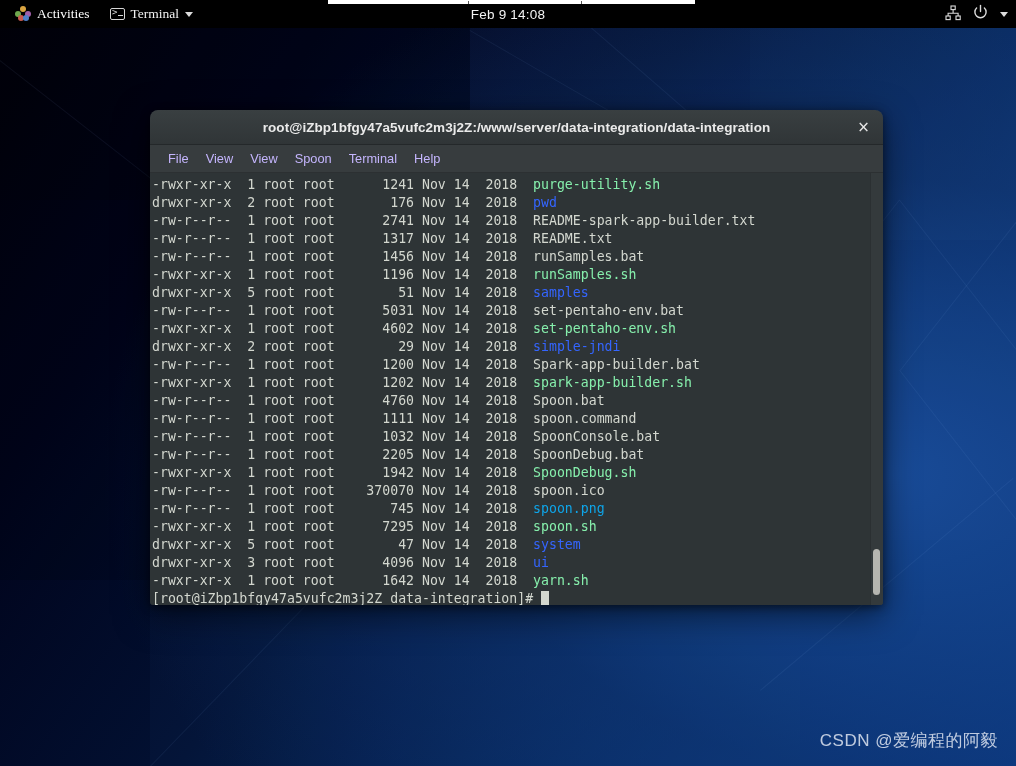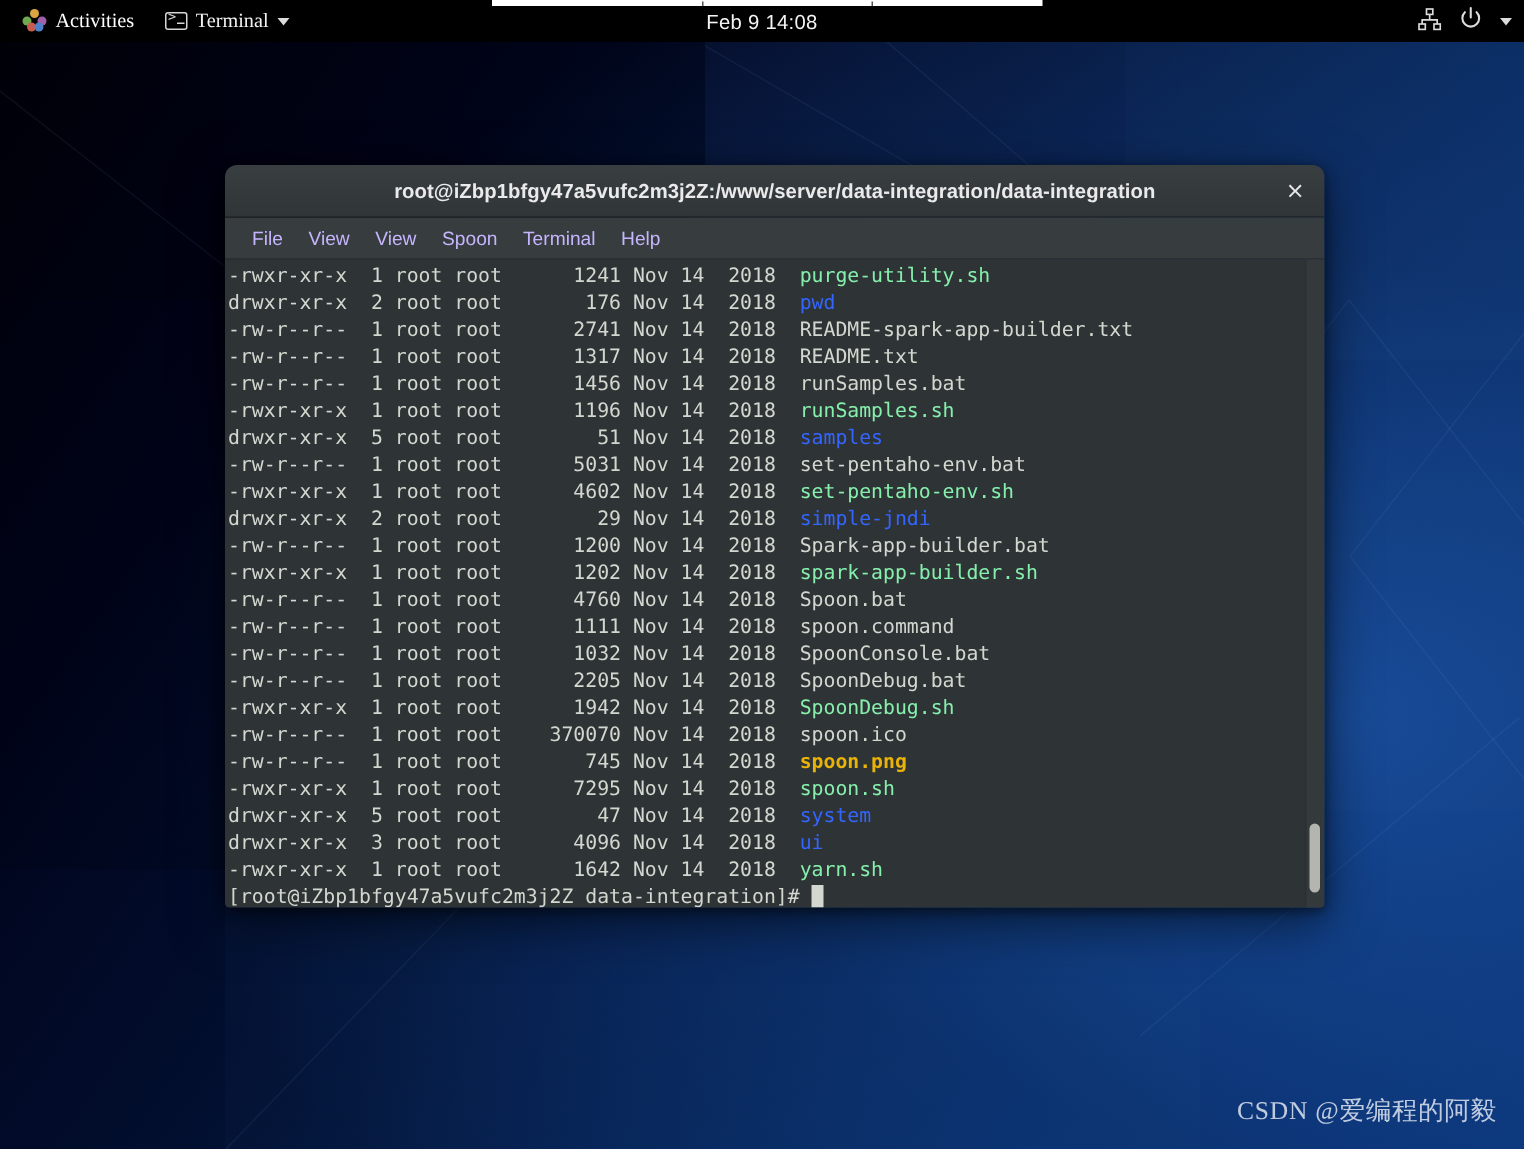--- a/index.html
+++ b/index.html
@@ -230,21 +230,21 @@
     font-family: "DejaVu Sans Mono", monospace;
     font-size: 13.2px;
     line-height: 18px;
     color: #d3d7cf;
     white-space: pre;
   }
   .ln { display: block; height: 18px; }
   .c-white { color: #d3d7cf; }
   .c-green2 { color: #86efac; }
   .c-blue   { color: #3465ff; }
-  .c-mag    { color: #eab308; font-weight: bold; }
+  .c-mag    { color: #0ea5e9; }
 
   .cursor {
     display: inline-block;
     width: 8px;
     height: 15px;
     background: #d3d7cf;
     vertical-align: -3px;
   }
 
   
@@ -267,21 +267,21 @@
 
   
   #watermark {
     position: absolute;
     right: 18px;
     bottom: 14px;
     color: rgba(230,236,245,0.82);
     font-size: 17px;
     letter-spacing: 0.5px;
     z-index: 40;
-    font-family: Liberation Serif, serif;
+    font-family: Liberation Sans, sans-serif;
   }
 </style>
 </head>
 <body>
 
 <div id="screen">
 
   <div id="desktop">
     <div class="facet dark" style="left:0;top:0;width:150px;height:200px;"></div>
     <div class="facet dark" style="left:150px;top:0;width:320px;height:160px;background:rgba(0,0,0,0.18);"></div>

